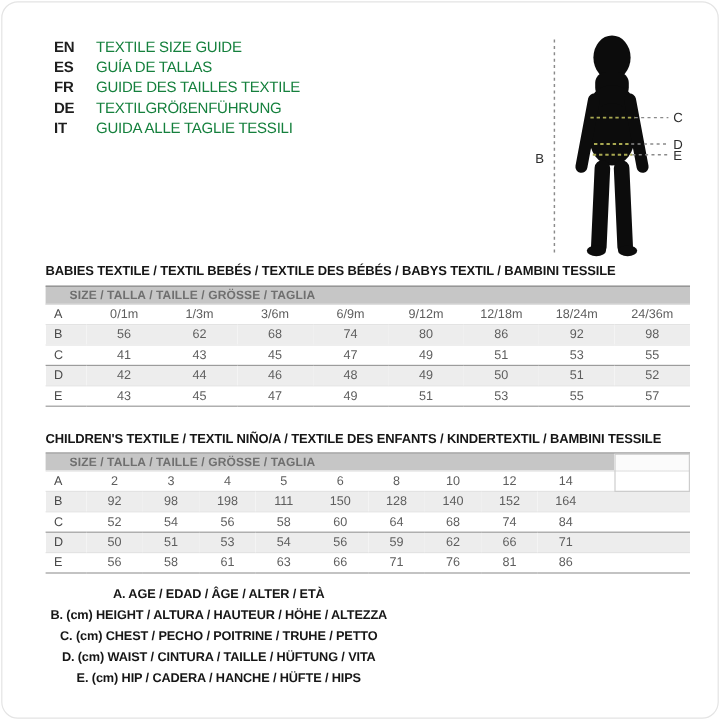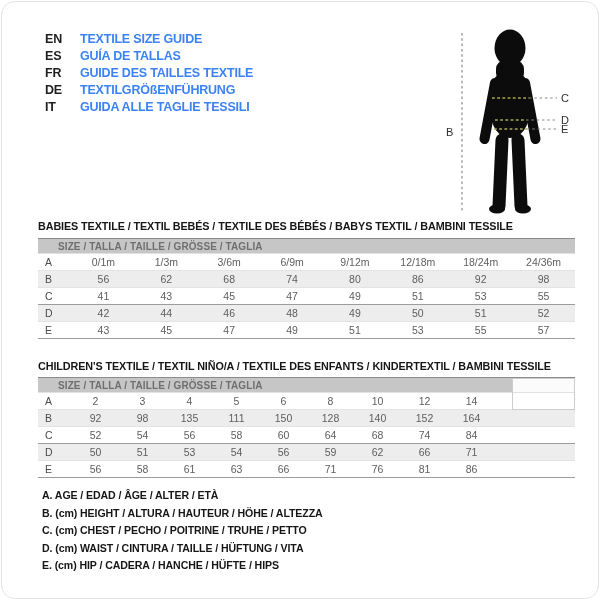--- a/index.html
+++ b/index.html
@@ -4,21 +4,21 @@
 <style>
   html,body{margin:0;padding:0;background:#fff;}
   .page{position:relative;width:600px;height:600px;background:#ffffff;
         font-family:"Liberation Sans",sans-serif;overflow:hidden;}
   .frame{position:absolute;inset:1px;border:1px solid #e4e4e4;border-radius:14px;}
 
   
   .langs{position:absolute;left:45px;top:32px;}
   .lang-row{display:flex;height:17px;align-items:flex-start;}
   .lang-code{width:35px;font-size:12.5px;font-weight:700;color:#1e1e1e;letter-spacing:-0.2px;}
-  .lang-label{font-size:12.5px;font-weight:700;color:#3b82f6;letter-spacing:-0.2px;white-space:nowrap;}
+  .lang-label{font-size:12.5px;font-weight:400;color:#15803d;letter-spacing:-0.2px;white-space:nowrap;}
 
   
   .figure{position:absolute;left:420px;top:10px;width:170px;height:210px;}
   .figure text{font-size:11px;fill:#2e2e2e;font-family:"Liberation Sans",sans-serif;}
   .dash-gray{stroke:#8a8a8a;stroke-width:1.2;stroke-dasharray:2.5 2.8;fill:none;}
   .dash-olive{stroke:#a8a851;stroke-width:1.6;stroke-dasharray:2.8 2.4;fill:none;}
 
   
   .sec-title{position:absolute;left:38px;font-size:10.8px;font-weight:700;color:#161616;
              letter-spacing:-0.1px;white-space:nowrap;text-align:center;}
@@ -38,21 +38,21 @@
   table.sizes{width:537px;border-collapse:collapse;table-layout:fixed;}
   table.sizes td{height:16px;font-size:10.5px;color:#5e5e5e;text-align:center;padding:0;
                  overflow:hidden;white-space:nowrap;}
   table.sizes td.lab{text-align:left;padding-left:7px;color:#4a4a4a;}
   table.sizes tr{border-bottom:1px solid #e3e3e3;}
   table.sizes tr:nth-child(even){background:#ededed;}
   table.sizes tr:nth-child(3){border-bottom-color:#9c9c9c;}
   table.sizes tr:last-child{border-bottom-color:#9c9c9c;}
 
   
-  .legend{position:absolute;left:42px;top:489px;}
+  .legend{position:absolute;left:42px;top:489px;text-align:center;}
   .legend-row{height:17.5px;font-size:10.6px;font-weight:600;color:#161616;
               letter-spacing:-0.1px;white-space:nowrap;}
 </style>
 </head>
 <body>
 
 <div class="page">
   <div class="frame"></div>
 
   <div class="langs">
@@ -218,21 +218,21 @@
             <td>8</td>
             <td>10</td>
             <td>12</td>
             <td>14</td>
             <td></td>
           </tr>
           <tr>
             <td class="lab">B</td>
             <td>92</td>
             <td>98</td>
-            <td>135</td>
+            <td>198</td>
             <td>111</td>
             <td>150</td>
             <td>128</td>
             <td>140</td>
             <td>152</td>
             <td>164</td>
             <td></td>
           </tr>
           <tr>
             <td class="lab">C</td>

